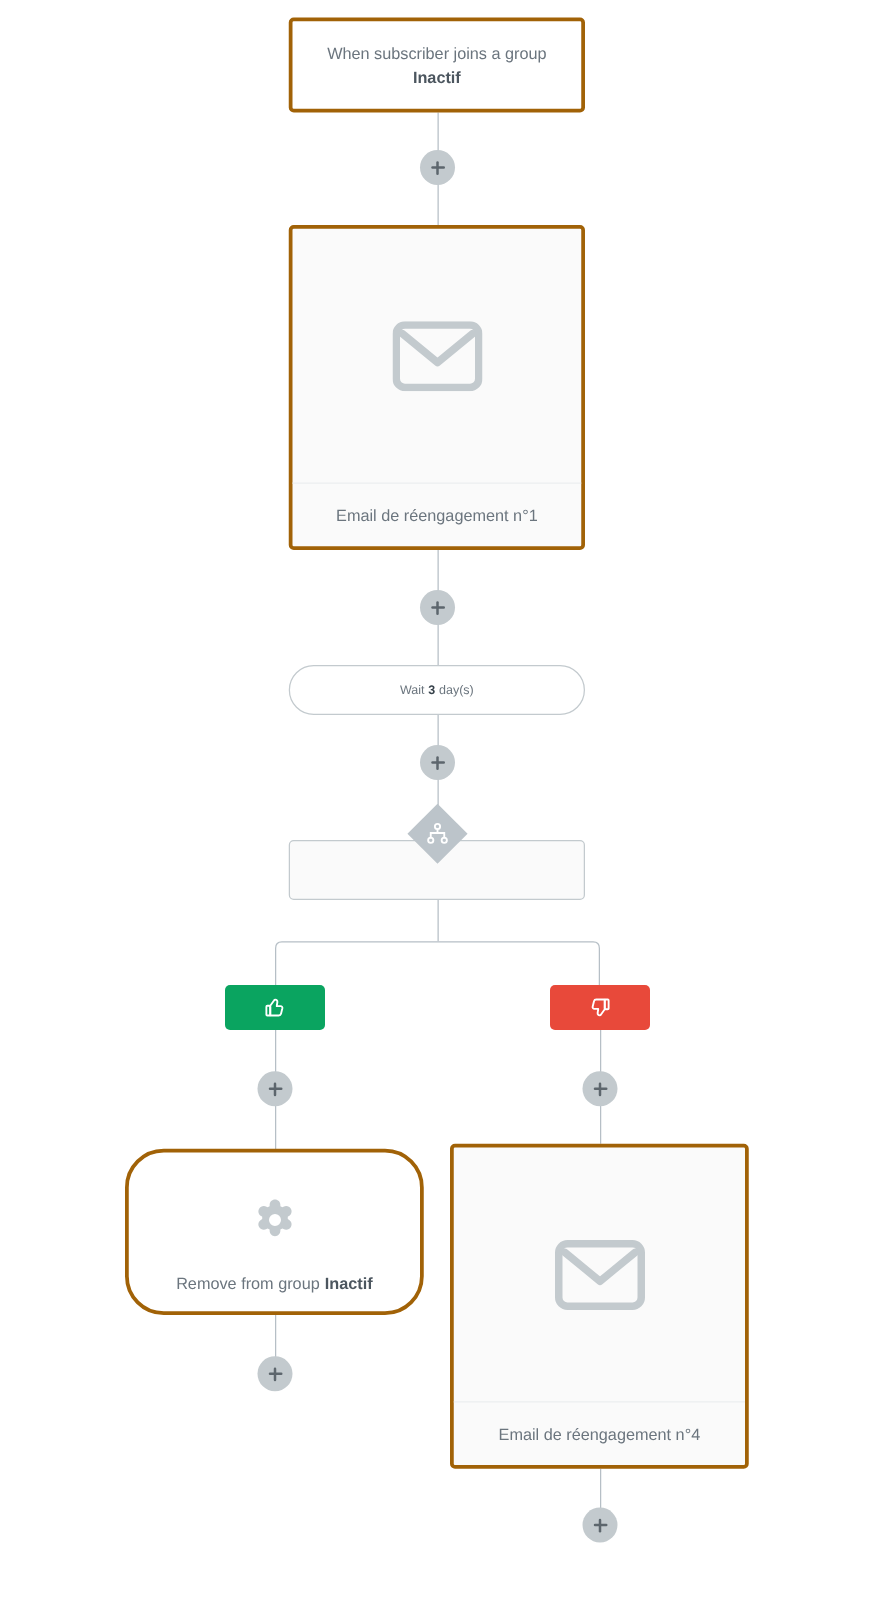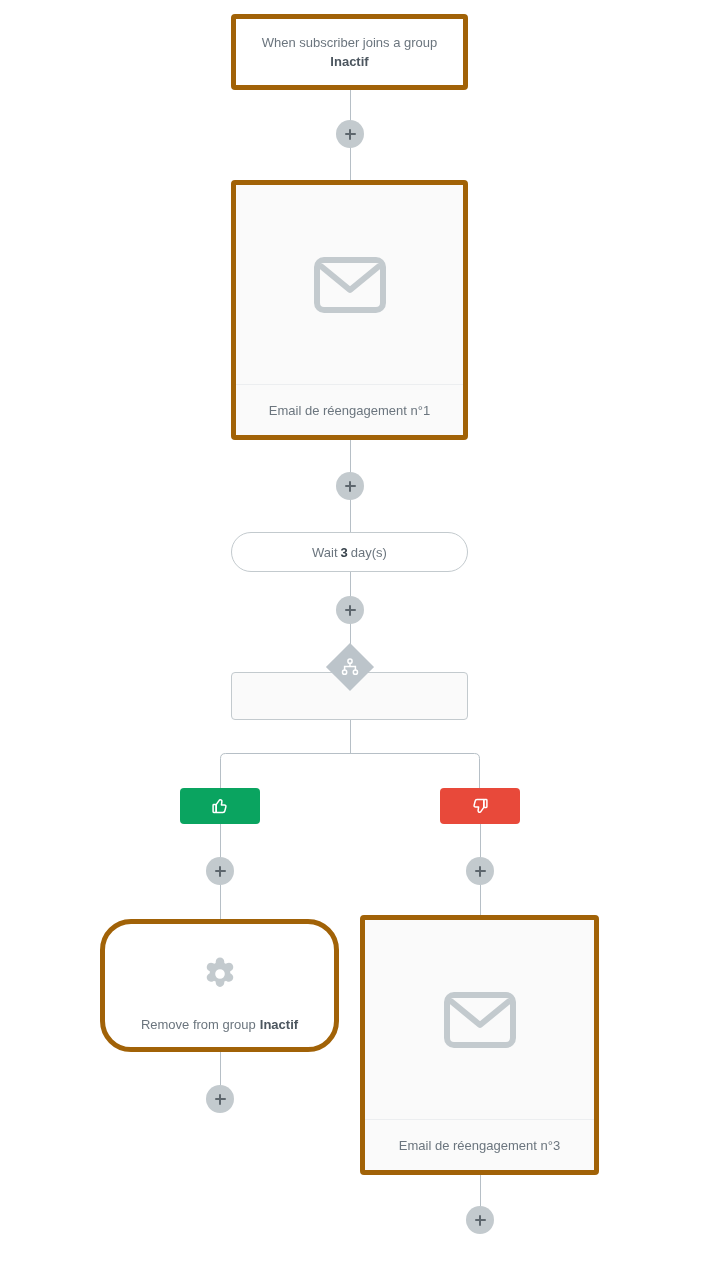--- a/index.html
+++ b/index.html
@@ -50,21 +50,21 @@
     background: #5d666d;
     border-radius: 1px;
   }
   .plus-btn .bar-h { width: 11px; height: 2.5px; }
   .plus-btn .bar-v { width: 2.5px; height: 11px; }
 
   
   .node {
     position: absolute;
     box-sizing: border-box;
-    border: 5px solid #a16207;
+    border: 3px solid #a16207;
     border-radius: 4px;
     background: #ffffff;
     cursor: pointer;
   }
 
   .trigger-node {
     display: flex;
     flex-direction: column;
     align-items: center;
     justify-content: center;
@@ -133,21 +133,21 @@
   .wait-node {
     position: absolute;
     box-sizing: border-box;
     border: 1px solid #c3cace;
     border-radius: 22px;
     background: #ffffff;
     display: flex;
     align-items: center;
     justify-content: center;
     color: #6b757e;
-    font-size: 13px;
+    font-size: 10px;
     cursor: pointer;
   }
   .wait-node .strong {
     font-weight: bold;
     color: #37424b;
     margin: 0 3px;
   }
 
   
   .condition-node {
@@ -308,21 +308,21 @@
   </div>
 
   <div class="node email-node" style="left:360px; top:915px; width:239px; height:260px;">
     <div class="icon-area">
       <svg width="72" height="56" viewBox="0 0 72 56">
         <rect x="3" y="3" width="66" height="50" rx="7" ry="7" fill="none" stroke="#c3cace" stroke-width="6"></rect>
         <path d="M 8 10 L 36 33 L 64 10" fill="none" stroke="#c3cace" stroke-width="6" stroke-linecap="round" stroke-linejoin="round"></path>
       </svg>
     </div>
     <div class="label-area">
-      <span>Email de réengagement n°3</span>
+      <span>Email de réengagement n°4</span>
     </div>
   </div>
 
   <div class="plus-btn" style="left:466px; top:1206px;">
     <span class="bar-h"></span>
     <span class="bar-v"></span>
   </div>
 
 </div>
 

